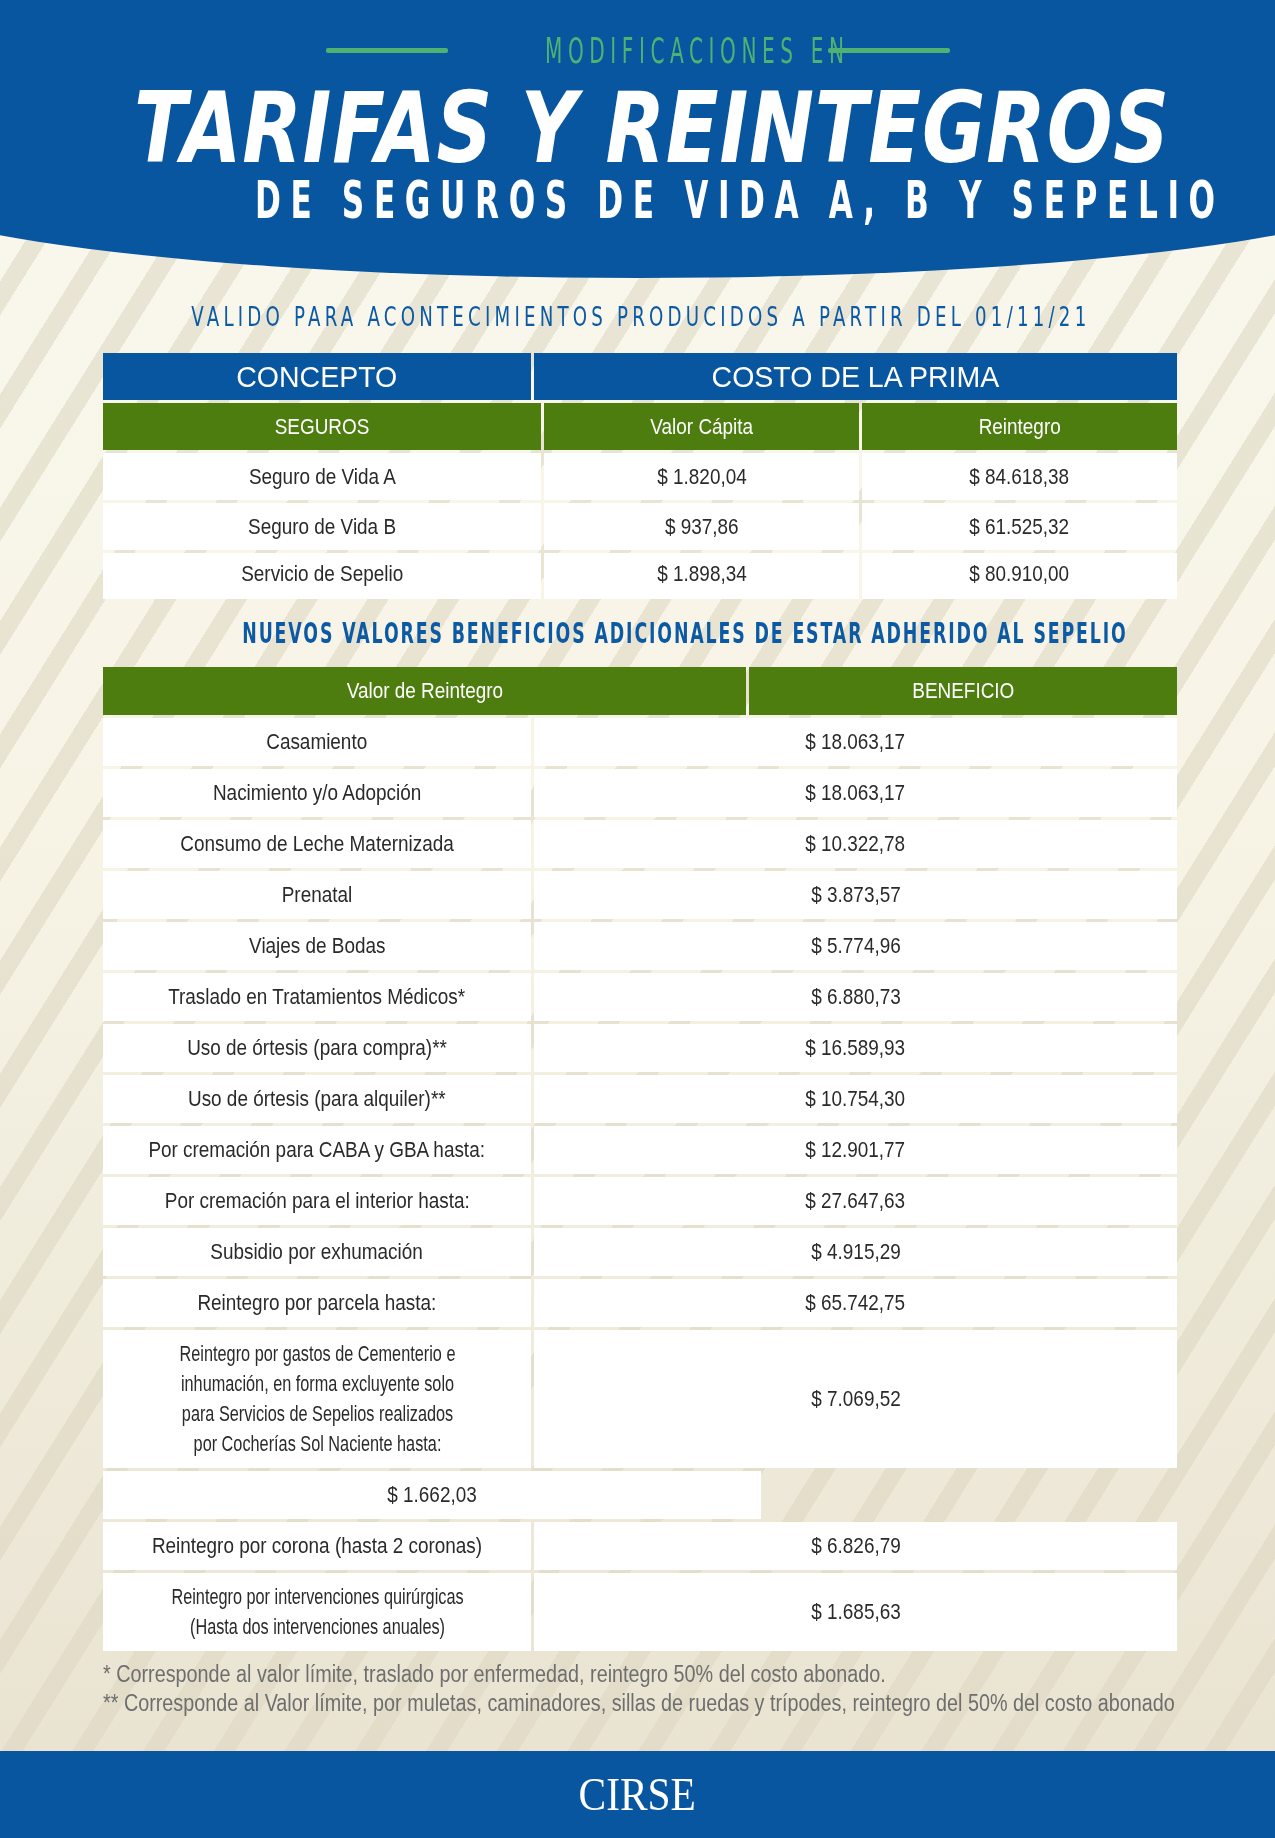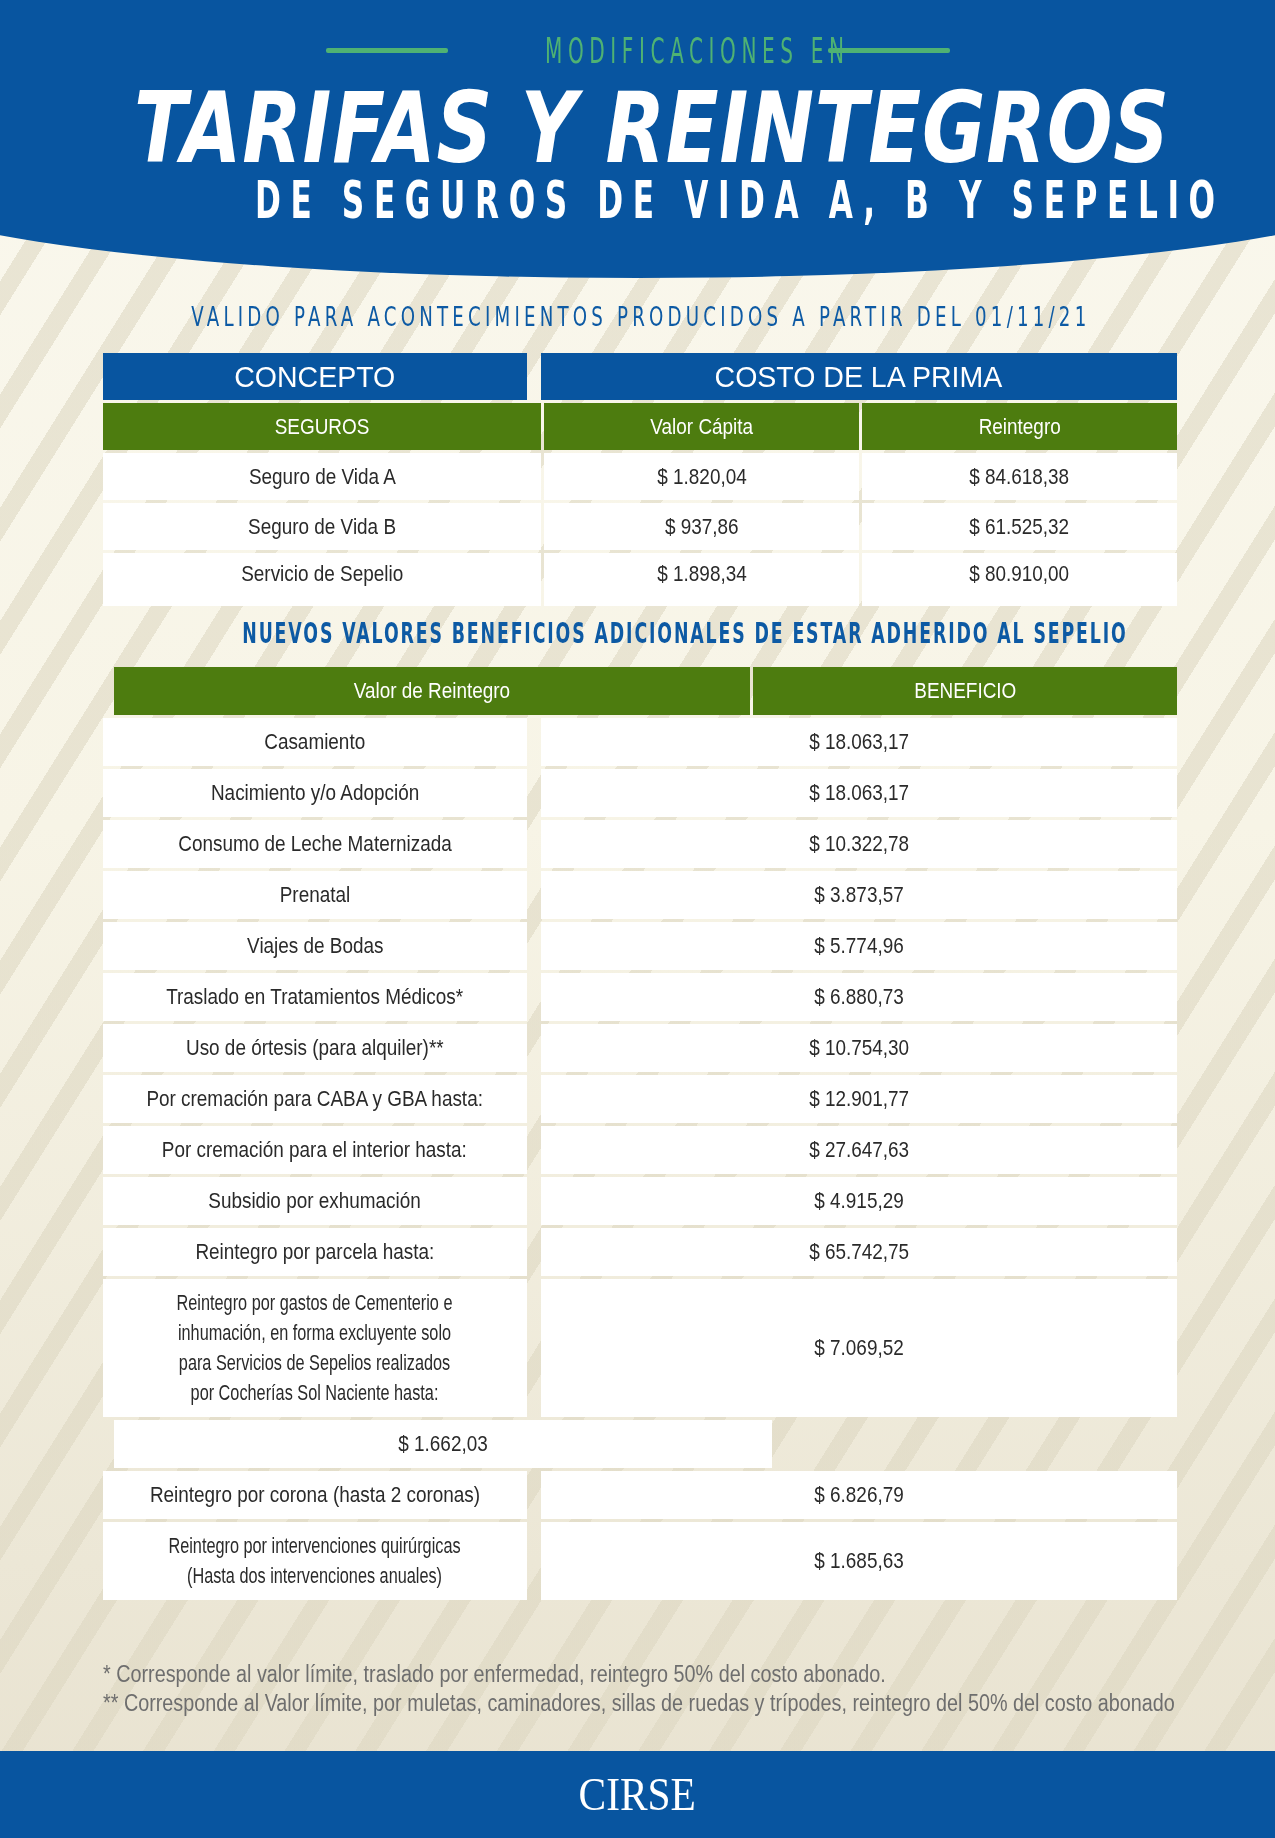--- a/index.html
+++ b/index.html
@@ -61,28 +61,28 @@
     .cell {
       display: flex; align-items: center; justify-content: center; text-align: center;
       background: #FFFFFF; color: #2A2A2A;
       font-family: "Liberation Sans Narrow", "Liberation Sans", sans-serif;
       font-size: 22px; line-height: 30px;
     }
     .cell span { display: inline-block; transform: scaleX(0.86); transform-origin: center; }
     .c1 { width: 438px; }
     .c2 { width: 315px; }
     .c3 { width: 315px; }
-    .c2wide { width: 658px; margin-left: 11px; }
+    .c2wide { width: 658px; }
     .blue { background: #0855A0; color: #FFFFFF; font-size: 30px; }
     .blue span { transform: scaleX(0.95); }
     .green { background: #4d7c0f; color: #FFFFFF; }
     .t1 { top: 353px; }
     .t1 .row.h { height: 47px; }
     .t1 .row.d { height: 47px; }
-    .t1 .row.d.last { height: 53px; justify-content: center; }
+    .t1 .row.d.last { height: 46px; justify-content: center; }
     .section-title {
       position: absolute; top: 616px; left: 0; width: 1275px; text-align: center;
       color: #0D5AA4; font-family: "DejaVu Sans", sans-serif; font-weight: bold;
       font-size: 28px; letter-spacing: 3px; line-height: 36px;
       transform: scaleX(0.62); transform-origin: center; white-space: nowrap;
     }
     .t2 { top: 667px; }
     .t2 .row { height: 48px; }
     .t2 .row.tall { height: 138px; }
     .t2 .row.mid { height: 78px; }
@@ -230,20 +230,28 @@
   <div class="row">
     <div class="cell c1">
         <span>Traslado en Tratamientos Médicos*</span>
       </div>
     <div class="cell c2wide">
         <span>$ 6.880,73</span>
       </div>
   </div>
   <div class="row">
     <div class="cell c1">
+        <span>Uso de órtesis (para compra)**</span>
+      </div>
+    <div class="cell c2wide">
+        <span>$ 16.589,93</span>
+      </div>
+  </div>
+  <div class="row">
+    <div class="cell c1">
         <span>Uso de órtesis (para alquiler)**</span>
       </div>
     <div class="cell c2wide">
         <span>$ 10.754,30</span>
       </div>
   </div>
   <div class="row">
     <div class="cell c1">
         <span>Por cremación para CABA y GBA hasta:</span>
       </div>

